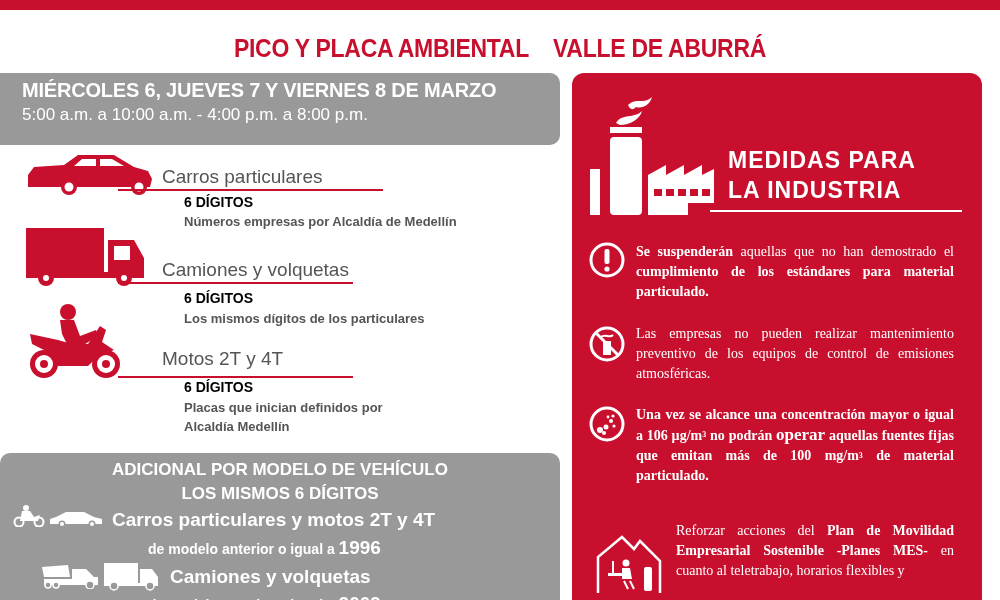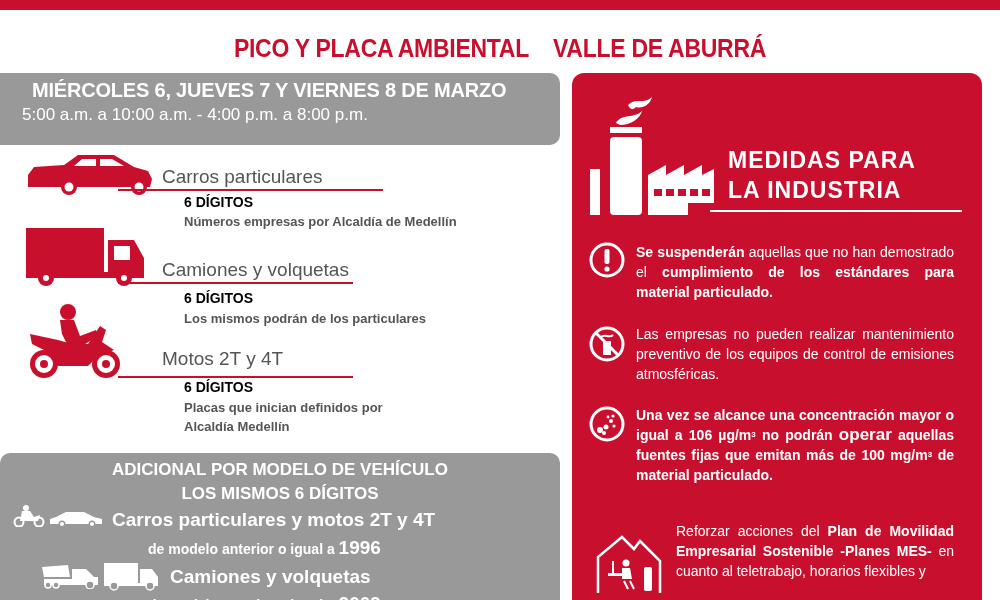--- a/index.html
+++ b/index.html
@@ -8,21 +8,21 @@
 
   .top-bar { position:absolute; left:0; top:0; width:1000px; height:10px; background:#c8102e; }
 
   .main-title { position:absolute; left:0; top:34px; width:1000px; text-align:center;
     font-family:"Liberation Sans", sans-serif; font-weight:bold; font-size:25px; color:#c8102e;
     letter-spacing:-0.3px; transform:scaleX(0.92); transform-origin:center; white-space:pre; }
 
   
   .date-panel { position:absolute; left:0; top:73px; width:560px; height:72px; background:#999999;
     border-radius:0 10px 10px 0; padding:6px 0 0 22px; color:#fff; }
-  .date-panel .days { font-weight:bold; font-size:20px; letter-spacing:-0.2px; white-space:nowrap;margin-left:10px; }
+  .date-panel .days { font-weight:bold; font-size:20px; letter-spacing:-0.2px; white-space:nowrap; }
   .date-panel .hours { font-size:17px; margin-top:3px; white-space:nowrap; }
 
   
   .vehicle { position:absolute; left:0; width:560px; }
   .vehicle .icon { position:absolute; }
   .vehicle .label { position:absolute; left:162px; font-size:19px; color:#555; white-space:nowrap; }
   .vehicle .rule { position:absolute; height:2px; background:#c8102e; }
   .vehicle .digits { position:absolute; left:184px; font-weight:bold; font-size:14px; color:#000000; white-space:nowrap; }
   .vehicle .desc { position:absolute; left:184px; font-weight:bold; font-size:13px; color:#555; line-height:17px; }
 
@@ -35,21 +35,21 @@
   .extra-panel .line { position:absolute; font-weight:bold; white-space:nowrap;text-align:right; }
   .extra-panel .big { font-size:19px; }
   .extra-panel .small { font-size:14px; }
   .extra-panel .year { font-size:19px; }
 
   
   .industry { position:absolute; left:572px; top:73px; width:410px; height:540px; background:#c8102e;
     border-radius:12px 12px 0 0; color:#fff; }
   .industry .title { position:absolute; left:156px; top:72px; font-weight:bold; font-size:23px; line-height:30px; letter-spacing:1px; }
   .industry .title-rule { position:absolute; left:138px; top:137px; width:252px; height:2px; background:#fff; }
-  .measure { position:absolute; left:64px; width:318px; font-size:14px; line-height:20px; text-align:justify; }
+  .measure { position:absolute; left:64px; width:318px; font-size:14px; line-height:20px; text-align:justify;font-family:Liberation Serif, serif; }
   .measure b { font-weight:bold; }
   .measure-icon { position:absolute; }
   sup { font-size:8px; vertical-align:top; }
 </style>
 </head>
 <body>
 
 <div class="top-bar"></div>
 
 <div class="main-title">PICO Y PLACA AMBIENTAL    VALLE DE ABURRÁ</div>
@@ -81,21 +81,21 @@
     <rect x="90" y="18" width="16" height="14" fill="#fff"></rect>
     <rect x="2" y="44" width="118" height="6" fill="#c8102e"></rect>
     <circle cx="22" cy="50" r="8" fill="#c8102e"></circle>
       <circle cx="22" cy="50" r="3" fill="#fff"></circle>
     <circle cx="100" cy="50" r="8" fill="#c8102e"></circle>
       <circle cx="100" cy="50" r="3" fill="#fff"></circle>
   </svg>
   <div class="label" style="top:31px">Camiones y volquetas</div>
   <div class="rule" style="left:118px;top:54px;width:235px"></div>
   <div class="digits" style="top:62px">6 DÍGITOS</div>
-  <div class="desc" style="top:82px;white-space:nowrap">Los mismos podrán de los particulares</div>
+  <div class="desc" style="top:82px;white-space:nowrap">Los mismos dígitos de los particulares</div>
 </div>
 
 <div class="vehicle" style="top:300px;height:140px">
   <svg class="icon" style="left:28px;top:0px" width="96" height="82" viewBox="0 0 96 82">
     <circle cx="40" cy="12" r="8" fill="#c8102e"></circle>
     <path d="M32 20 L46 20 L52 36 L68 30 L70 36 L54 46 L40 46 L34 34 Z" fill="#c8102e"></path>
     <path d="M2 34 L30 40 L44 44 L60 44 L72 26 L78 30 L74 42 L86 50 L70 56 L60 66 L30 66 L20 52 L4 44 Z" fill="#c8102e"></path>
     <circle cx="16" cy="64" r="14" fill="#c8102e"></circle>
       <circle cx="16" cy="64" r="9" fill="#fff"></circle>
       <circle cx="16" cy="64" r="4" fill="#c8102e"></circle>

